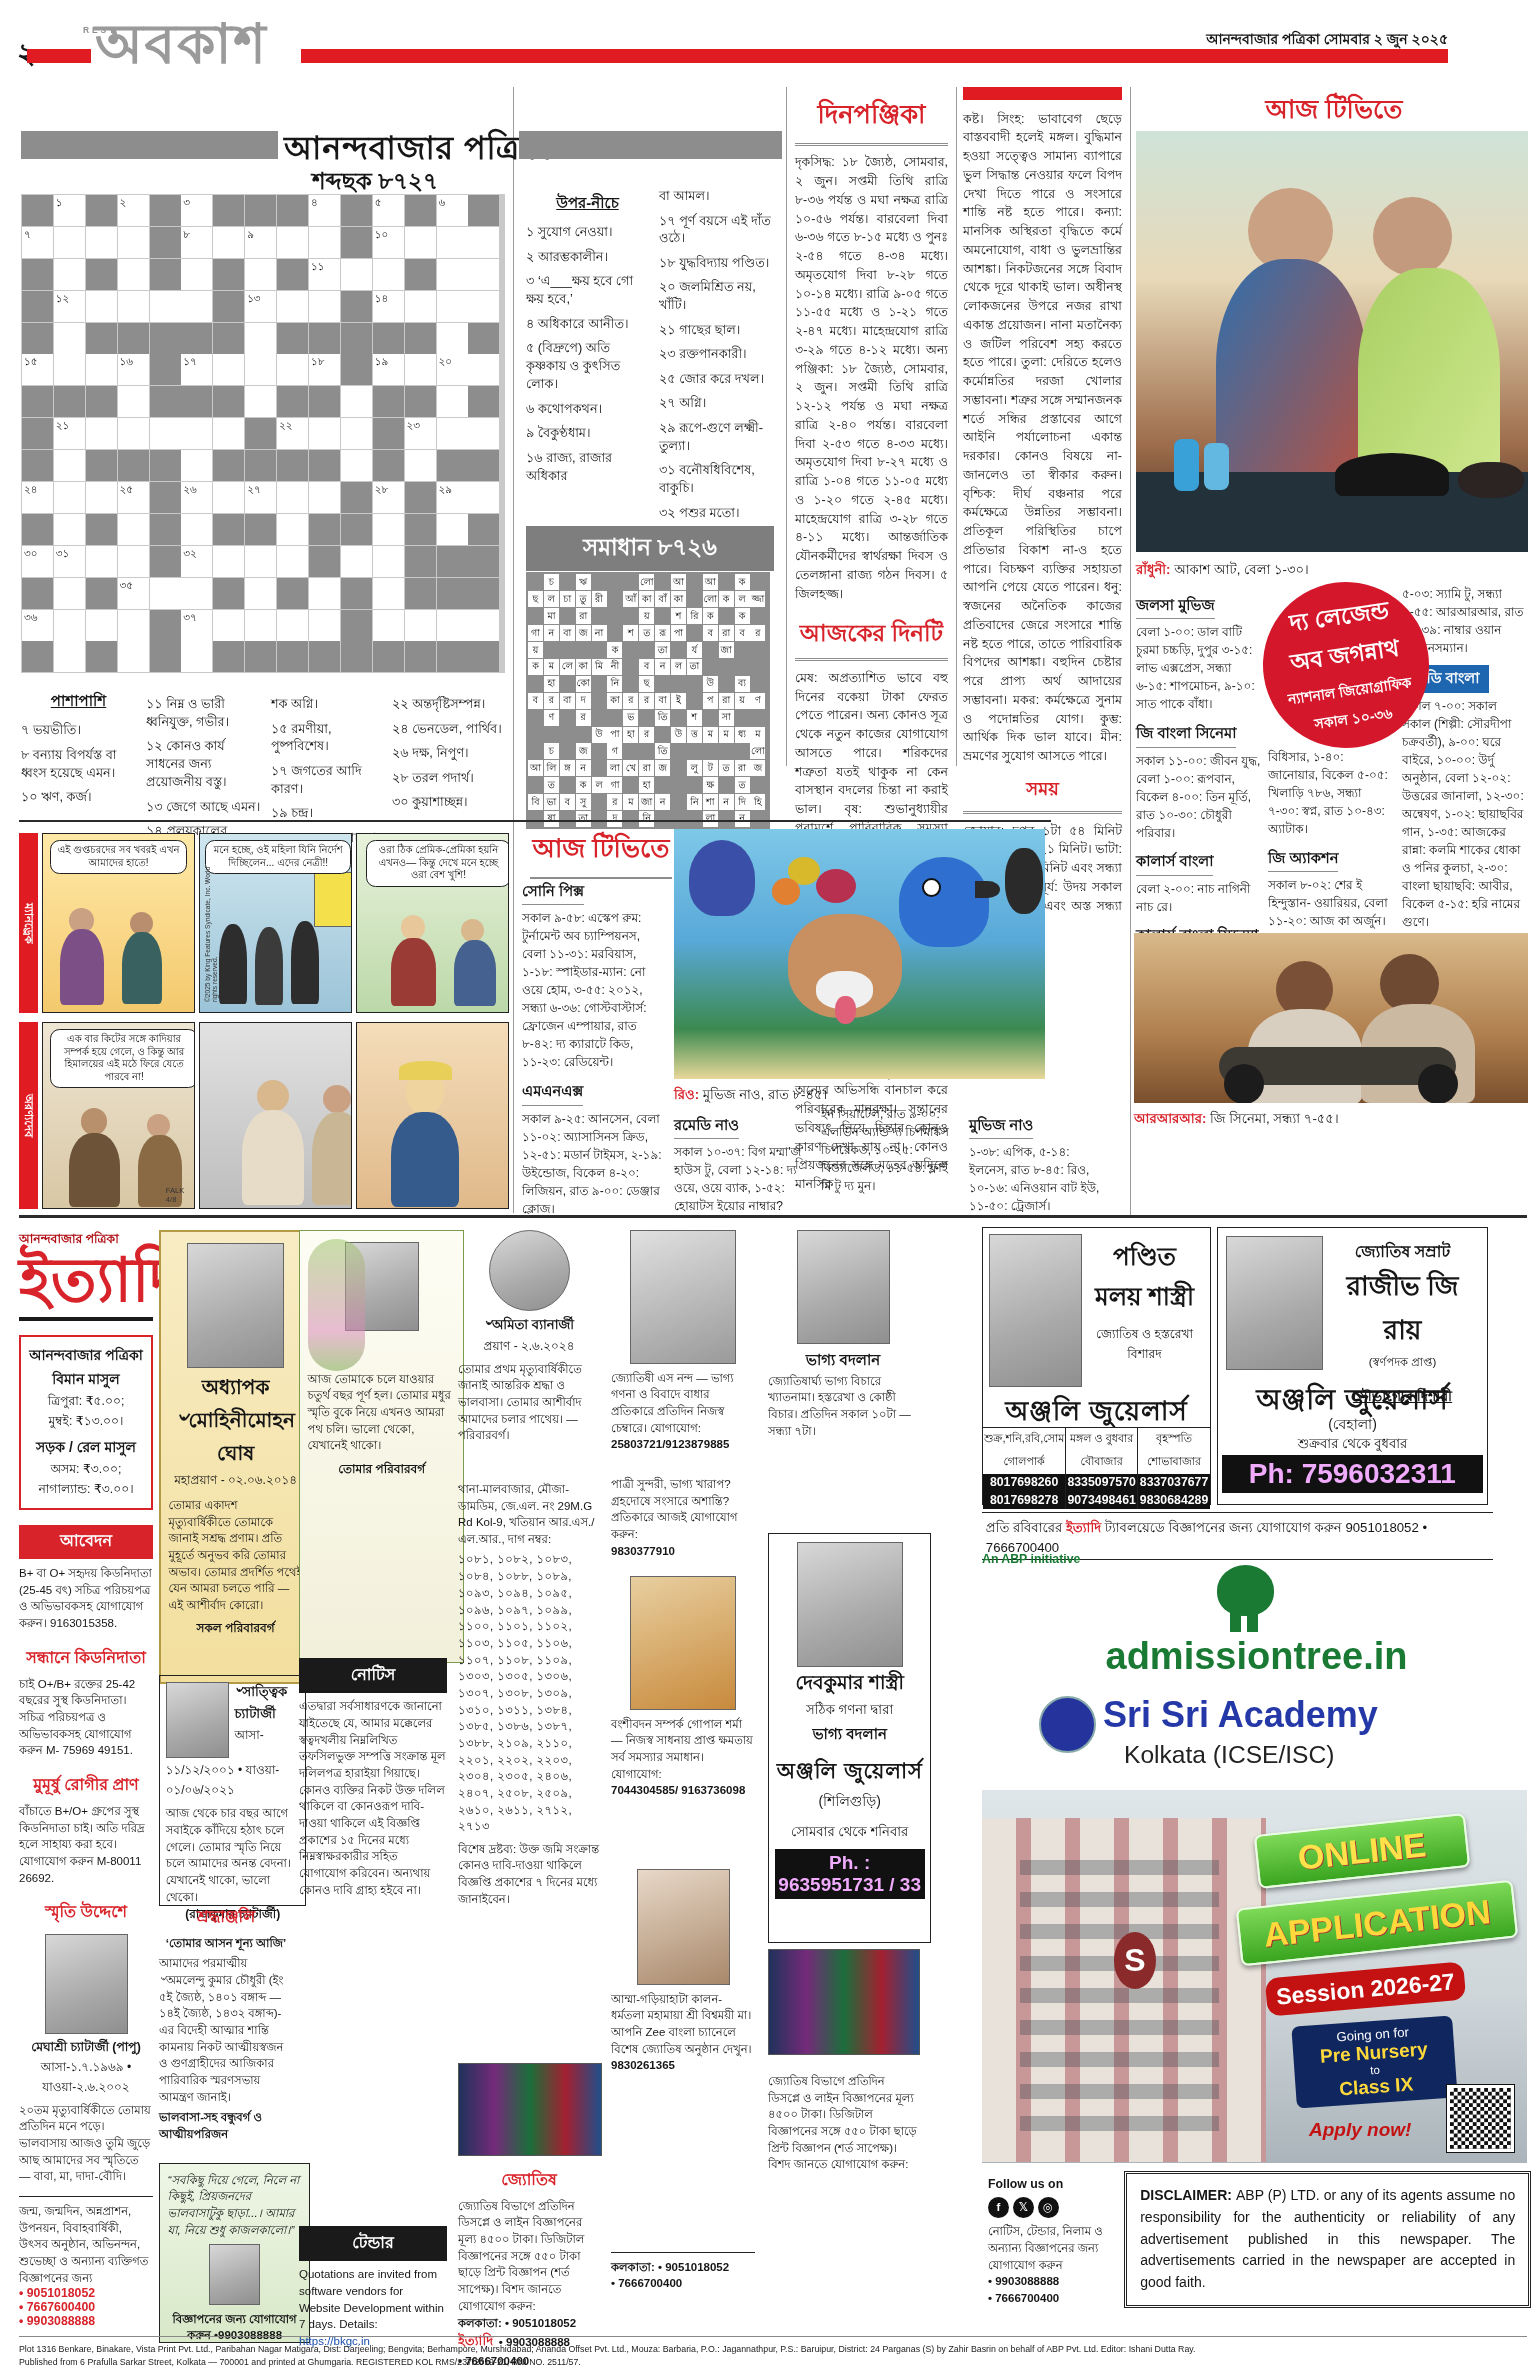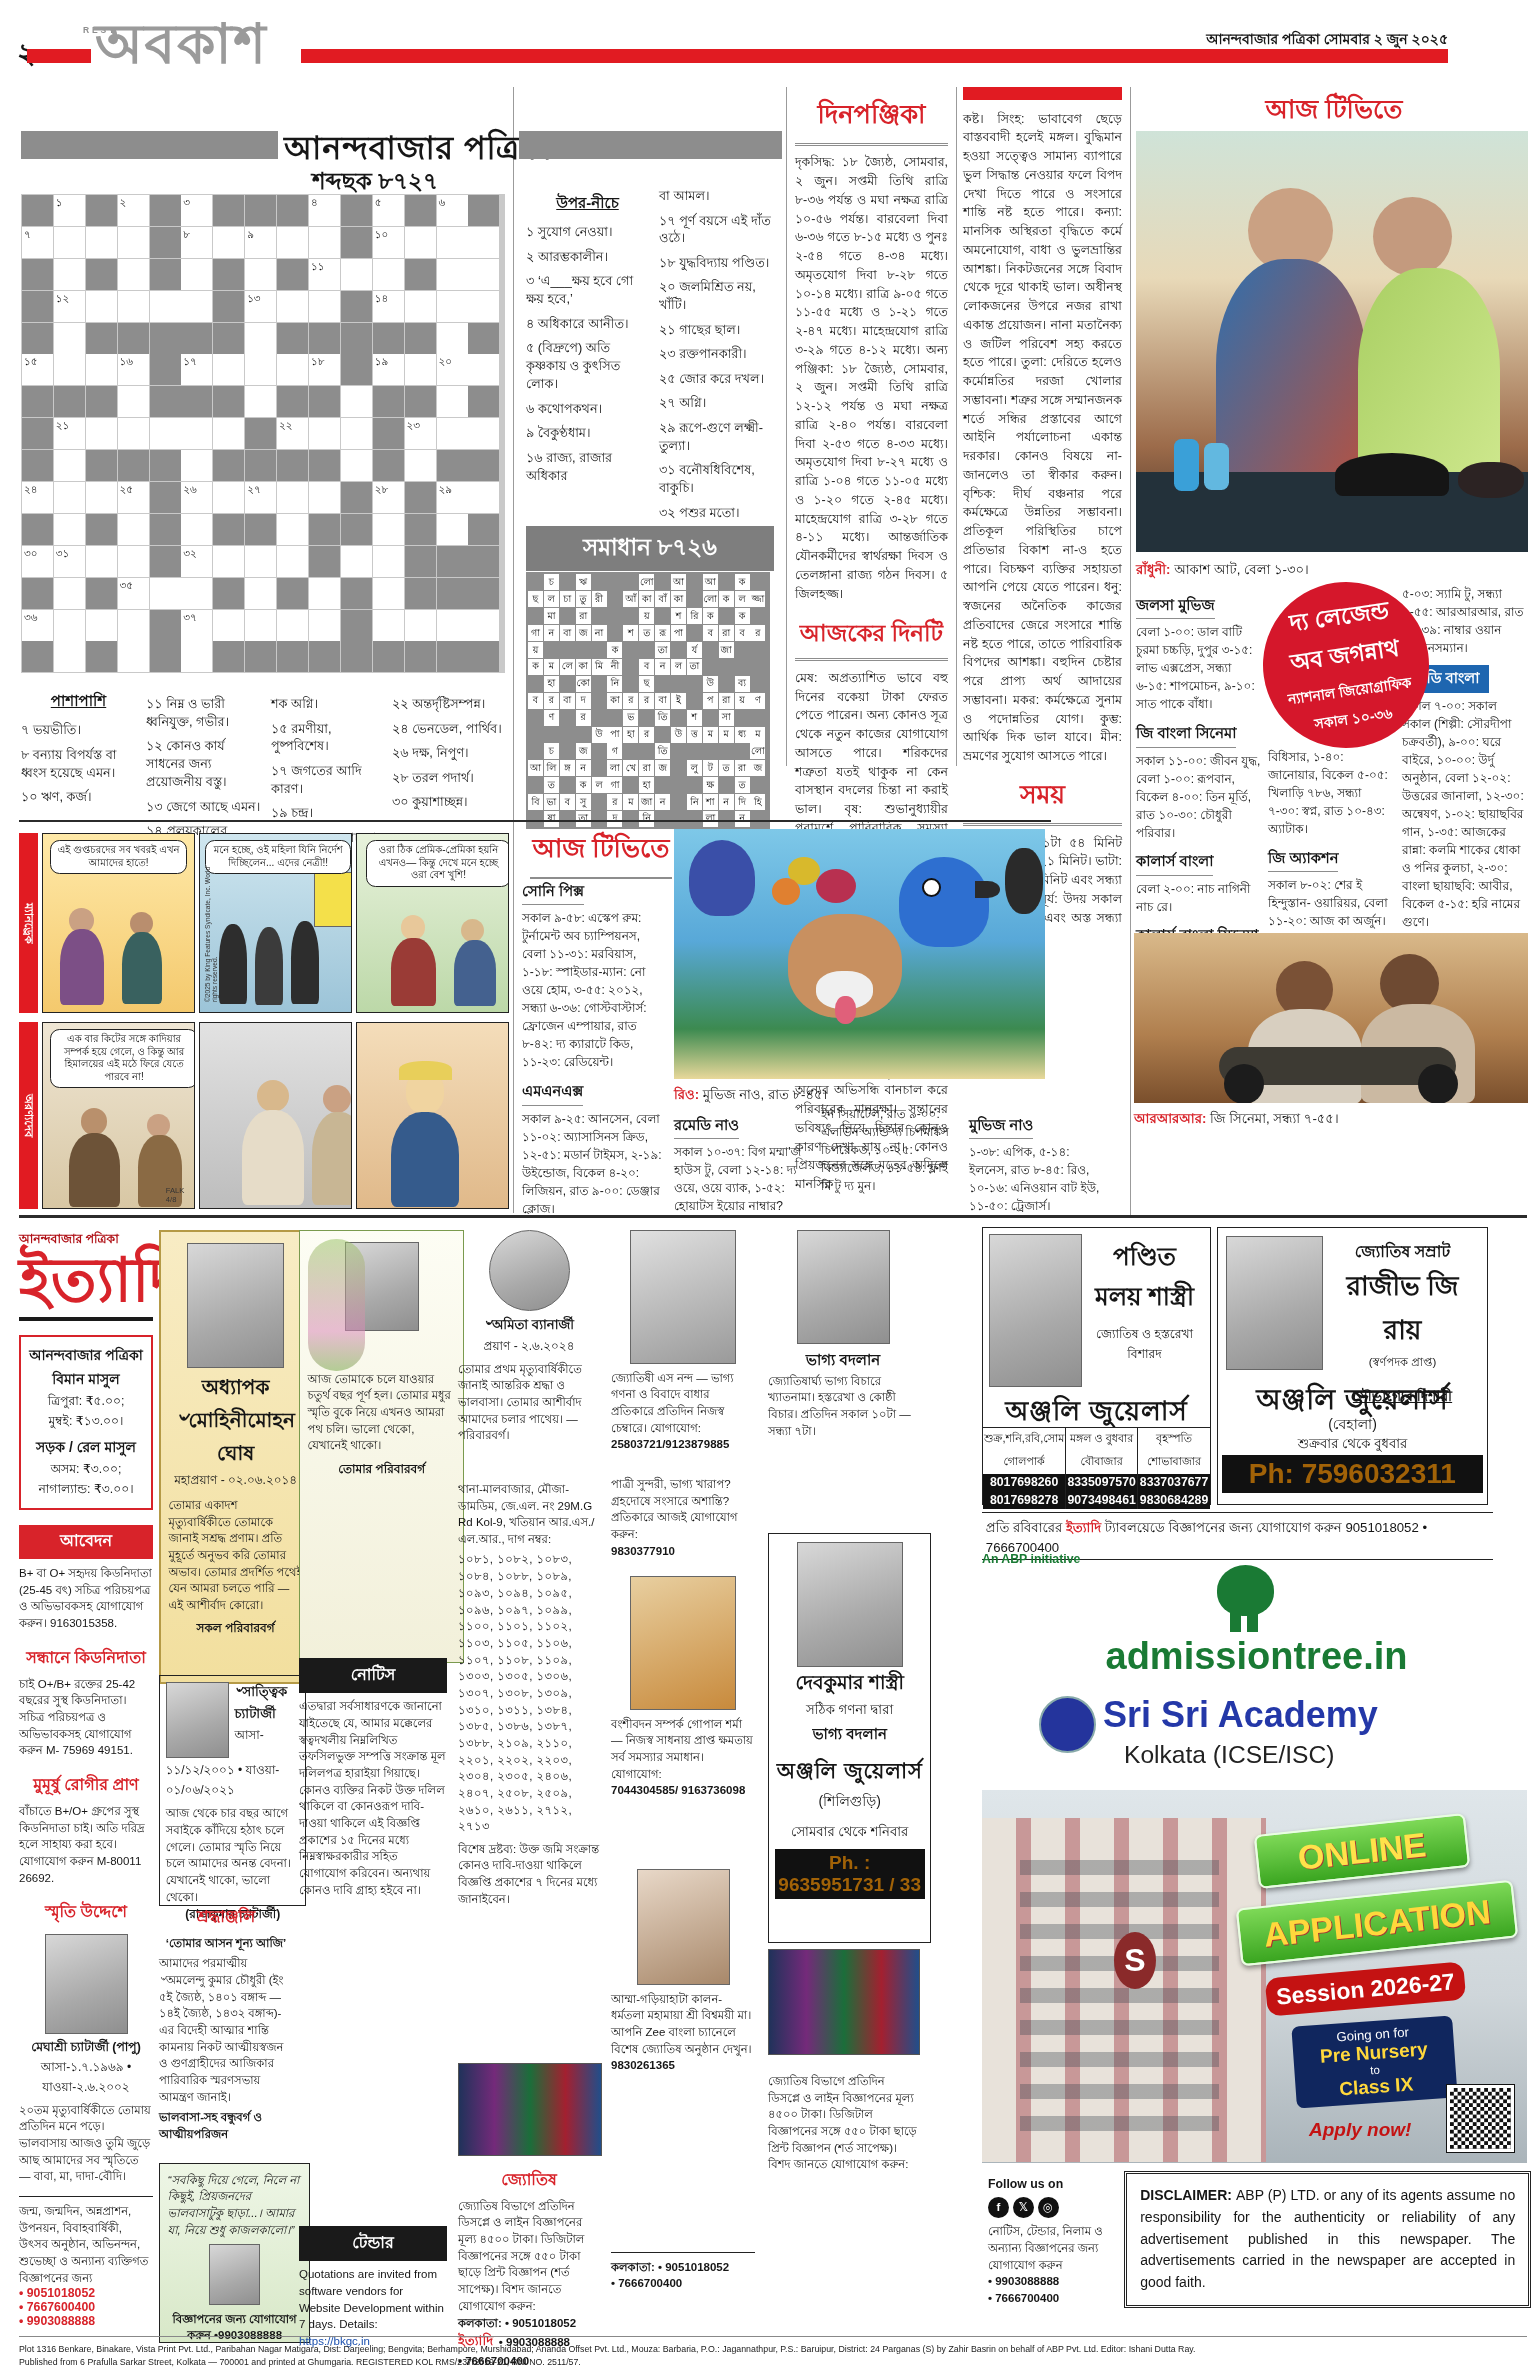--- a/index.html
+++ b/index.html
@@ -72,21 +72,21 @@
   .adbox{position:absolute;border:1.9px solid #222;}
   .obit-yellow{background:linear-gradient(#f8ecc4,#f2df9e);border:2.8px double #b59a46;}
   .portrait{background:linear-gradient(160deg,#d8d8d8,#a9a9a9 60%,#8f8f8f);border:0.9px solid #666;}
   .obitname{font-weight:bold;font-size:20px;text-align:center;}
   .obitdate{font-size:12px;text-align:center;}
   .bigshop{font-size:28px;font-weight:bold;text-align:center;letter-spacing:0.9px;}
   .phtable{display:grid;grid-template-columns:1fr 1fr 1fr;border-top:1.9px solid #222;text-align:center;font-size:11px;}
   .phtable div{border-right:0.9px solid #222;padding:1.9px 0.9px;}
   .phtable div:nth-child(3n){border-right:none;}
   .phtable .ph{background:#111;color:#fff;font-weight:bold;font-size:12.3px;}
-  .bigph{background:#111;color:#a16207;font-weight:bold;font-size:28px;text-align:center;padding:2.8px 0;}
+  .bigph{background:#111;color:#f0abfc;font-weight:bold;font-size:28px;text-align:center;padding:2.8px 0;}
   .gems{background:linear-gradient(90deg,#20325a,#742a7a 25%,#1b6e3a 50%,#a32030 75%,#214e8a);}
   .qr{background:repeating-conic-gradient(#111 0 25%,#fff 0 50%) 0 0/7.6px 7.6px;border:3.8px solid #fff;outline:0.9px solid #111;}
   .disc{border:1.4px solid #222;outline:0.9px solid #222;outline-offset:1.9px;padding:11.4px 13.2px;
         font-size:14px;line-height:1.55;text-align:justify;}
   .footer{font-size:8.8px;color:#222;line-height: 1.5;}
   .social{width:21px;height:21px;border-radius:50%;background:#111;color:#fff;display:inline-flex;
           align-items:center;justify-content:center;font-size:11.4px;font-weight:bold;margin-right:3.8px;}
   .greensign{background:linear-gradient(#7ed957,#3aa520);border:2.8px solid #e8ffe0;border-radius:7.6px;
              color:#ffe24a;font-weight:bold;text-align:center;text-shadow:0.9px 0.9px 0 #a33;
              transform:rotate(-6deg);box-shadow:0 2.8px 5.7px rgba(0,0,0,.4);}
@@ -700,21 +700,21 @@
 
 <div class="abs" style="left:795px;top:95px;width:153px;">
   <div class="redhead">দিনপঞ্জিকা</div>
   <div class="bodytxt" style="margin-top:7.6px;">দৃকসিদ্ধ: ১৮ জ্যৈষ্ঠ, সোমবার, ২ জুন। সপ্তমী তিথি রাত্রি ৮-৩৬ পর্যন্ত ও মঘা নক্ষত্র রাত্রি ১০-৫৬ পর্যন্ত। বারবেলা দিবা ৬-৩৬ গতে ৮-১৫ মধ্যে ও পুনঃ ২-৫৪ গতে ৪-৩৪ মধ্যে। অমৃতযোগ দিবা ৮-২৮ গতে ১০-১৪ মধ্যে। রাত্রি ৯-০৫ গতে ১১-৫৫ মধ্যে ও ১-২১ গতে ২-৪৭ মধ্যে। মাহেন্দ্রযোগ রাত্রি ৩-২৯ গতে ৪-১২ মধ্যে। অন্য পঞ্জিকা: ১৮ জ্যৈষ্ঠ, সোমবার, ২ জুন। সপ্তমী তিথি রাত্রি ১২-১২ পর্যন্ত ও মঘা নক্ষত্র রাত্রি ২-৪০ পর্যন্ত। বারবেলা দিবা ২-৫৩ গতে ৪-৩৩ মধ্যে। অমৃতযোগ দিবা ৮-২৭ মধ্যে ও রাত্রি ১-০৪ গতে ১১-০৫ মধ্যে ও ১-২০ গতে ২-৪৫ মধ্যে। মাহেন্দ্রযোগ রাত্রি ৩-২৮ গতে ৪-১১ মধ্যে। আন্তর্জাতিক যৌনকর্মীদের স্বার্থরক্ষা দিবস ও তেলঙ্গানা রাজ্য গঠন দিবস। ৫ জিলহজ্জ।</div>
   <div class="redhead" style="margin-top:11.4px;font-size:23px;">আজকের দিনটি</div>
   <div class="bodytxt" style="margin-top:7.6px;">মেষ: অপ্রত্যাশিত ভাবে বহু দিনের বকেয়া টাকা ফেরত পেতে পারেন। অন্য কোনও সূত্র থেকে নতুন কাজের যোগাযোগ আসতে পারে। শরিকদের শত্রুতা যতই থাকুক না কেন বাসস্থান বদলের চিন্তা না করাই ভাল। বৃষ: শুভানুধ্যায়ীর পরামর্শে পারিবারিক সমস্যা সমাধানের আশা। অলঙ্কার ও রত্ন পাথরের ব্যবসায় বাড়তি বিনিয়োগের পক্ষে শুভ দিন। অল্পবিস্তর শারীরিক সমস্যায় কাজকর্ম ব্যাহত হতে পারে। সন্তানের সাফল্যে গর্ব বোধ করবেন। মিথুন: মূল্যবান দ্রব্য ও নথিপত্রের সংরক্ষণে অবিলম্বে আইনি ব্যবস্থা দরকার। অভিসন্ধিমূলক সূত্র থেকে নানা প্রলোভনের ইঙ্গিত এড়াতে না-পারলে সমূহ বিপদ দেখা দিতে পারে। কর্কট: বন্ধুর সাহায্যে অন্যের অভিসন্ধি বানচাল করে পরিবারের মানরক্ষা। সন্তানের ভবিষ্যৎ নিয়ে চিন্তার কোনও কারণ দেখা যায় না। কোনও প্রিয়জনের সঙ্গে মতের অমিলে মানসিক</div>
 </div>
 <div class="abs" style="left:963px;top:87px;width:159px;">
   <div style="height:13.2px;background:#e11b22;"></div>
   <div class="bodytxt" style="margin-top:9.5px;">কষ্ট। সিংহ: ভাবাবেগ ছেড়ে বাস্তববাদী হলেই মঙ্গল। বুদ্ধিমান হওয়া সত্ত্বেও সামান্য ব্যাপারে ভুল সিদ্ধান্ত নেওয়ার ফলে বিপদ দেখা দিতে পারে ও সংসারে শান্তি নষ্ট হতে পারে। কন্যা: মানসিক অস্থিরতা বৃদ্ধিতে কর্মে অমনোযোগ, বাধা ও ভুলভ্রান্তির আশঙ্কা। নিকটজনের সঙ্গে বিবাদ থেকে দূরে থাকাই ভাল। অধীনস্থ লোকজনের উপরে নজর রাখা একান্ত প্রয়োজন। নানা মতানৈক্য ও জটিল পরিবেশ সহ্য করতে হতে পারে। তুলা: দেরিতে হলেও কর্মোন্নতির দরজা খোলার সম্ভাবনা। শত্রুর সঙ্গে সম্মানজনক শর্তে সন্ধির প্রস্তাবের আগে আইনি পর্যালোচনা একান্ত দরকার। কোনও বিষয়ে না-জানলেও তা স্বীকার করুন। বৃশ্চিক: দীর্ঘ বঞ্চনার পরে কর্মক্ষেত্রে উন্নতির সম্ভাবনা। প্রতিকূল পরিস্থিতির চাপে প্রতিভার বিকাশ না-ও হতে পারে। বিচক্ষণ ব্যক্তির সহায়তা আপনি পেয়ে যেতে পারেন। ধনু: স্বজনের অনৈতিক কাজের প্রতিবাদের জেরে সংসারে শান্তি নষ্ট হতে পারে, তাতে পারিবারিক বিপদের আশঙ্কা। বহুদিন চেষ্টার পরে প্রাপ্য অর্থ আদায়ের সম্ভাবনা। মকর: কর্মক্ষেত্রে সুনাম ও পদোন্নতির যোগ। কুম্ভ: আর্থিক দিক ভাল যাবে। মীন: ভ্রমণের সুযোগ আসতে পারে।</div>
-  <div class="redhead" style="margin-top:9.5px;font-size:25px;">সময়</div>
+  <div class="redhead" style="margin-top:9.5px;font-size:18px;">সময়</div>
   <div class="bodytxt" style="margin-top:7.6px;">জোয়ার: দুপুর ১টা ৫৪ মিনিট এবং রাত ২টো ২১ মিনিট। ভাটা: সকাল ৭টা ৪৫ মিনিট এবং সন্ধ্যা ৮টা ৫ মিনিট। সূর্য: উদয় সকাল ৪টে ৫৫ মিনিট এবং অস্ত সন্ধ্যা ৬টা ১৫ মিনিট।</div>
 </div>
 
 <div class="abs redhead" style="left:1249px;top:90px;width:170px;">আজ টিভিতে</div>
 <div class="photo" style="left:1136px;top:131px;width:392px;height:421px;background:linear-gradient(180deg,#cfe3d8 0%,#e8d9b8 35%,#9c6b4a 75%,#3c2a20 100%);">
   <div class="abs" style="left:112px;top:57px;width:85px;height:85px;border-radius:50%;background:#caa183;"></div>
   <div class="abs" style="left:237px;top:66px;width:79px;height:79px;border-radius:50%;background:#c49a7e;"></div>
   <div class="abs fig" style="left:80px;top:128px;width:151px;height:237px;background:linear-gradient(120deg,#2f6fae,#b8513f);"></div>
   <div class="abs fig" style="left:222px;top:137px;width:142px;height:227px;background:linear-gradient(120deg,#a9cf63,#cfe88e);"></div>
   <div class="abs" style="left:0;top:341px;width:392px;height:80px;background:#23313a;"></div>

